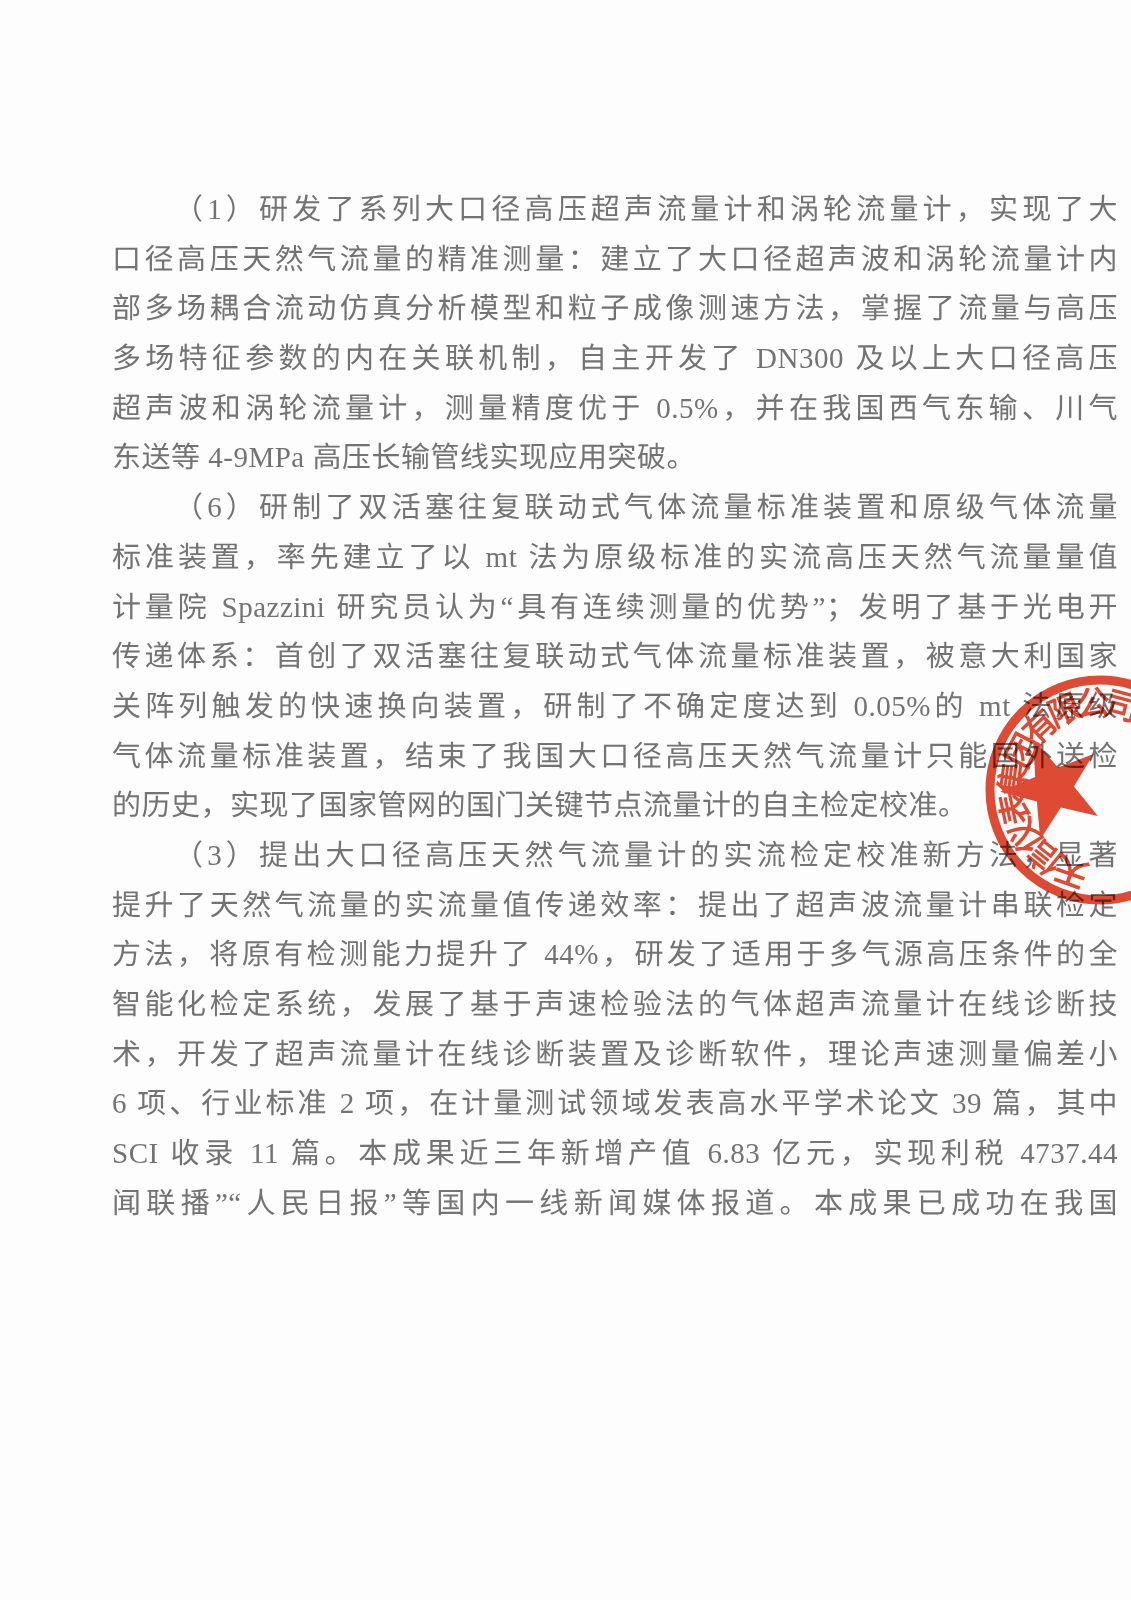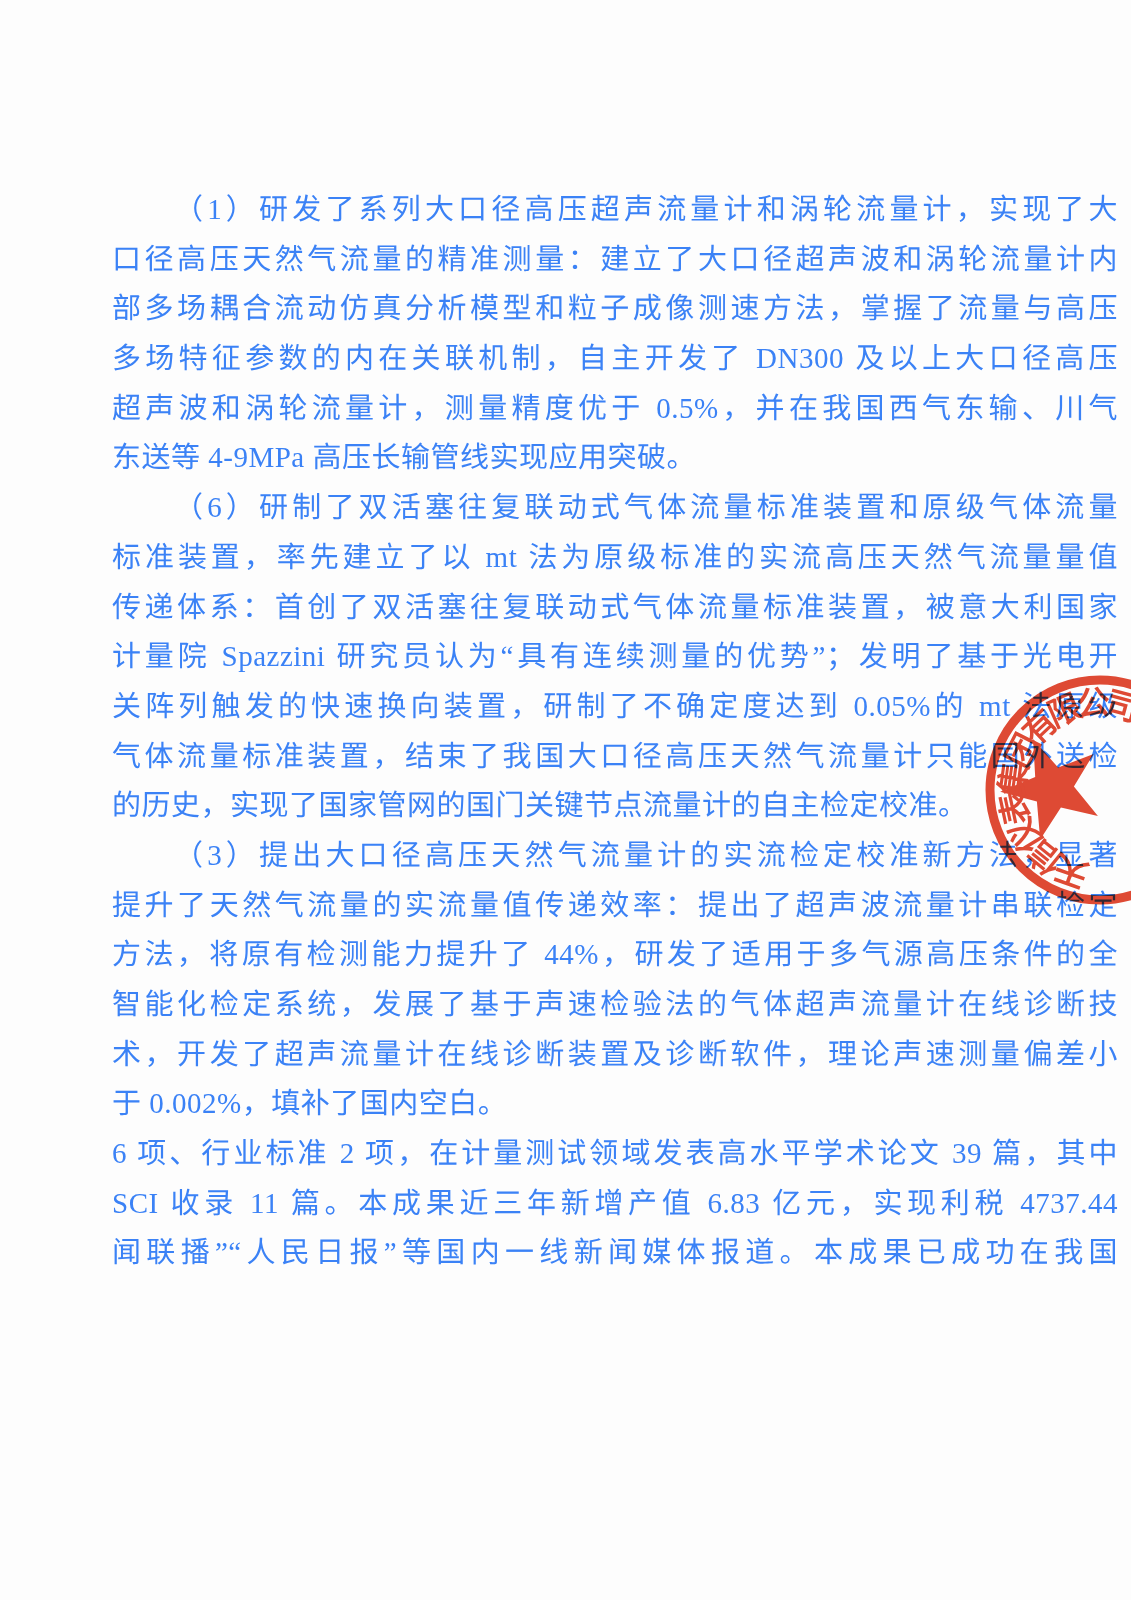--- a/index.html
+++ b/index.html
@@ -56,41 +56,40 @@
     font-size: 33px;
     font-weight: bold;
     text-anchor: middle;
   }
 </style>
 </head>
 <body>
 
 <div class="page" style="background: rgb(253, 253, 253);">
 
-  <div class="text-block" style="color: #3b82f6;">
+  <div class="text-block" style="color: #737373;">
 
   <div class="line first">（1）研发了系列大口径高压超声流量计和涡轮流量计，实现了大</div>
       <div class="line">口径高压天然气流量的精准测量：建立了大口径超声波和涡轮流量计内</div>
       <div class="line">部多场耦合流动仿真分析模型和粒子成像测速方法，掌握了流量与高压</div>
       <div class="line">多场特征参数的内在关联机制，自主开发了 DN300 及以上大口径高压</div>
       <div class="line">超声波和涡轮流量计，测量精度优于 0.5%，并在我国西气东输、川气</div>
       <div class="line para-end">东送等 4-9MPa 高压长输管线实现应用突破。</div>
       <div class="line first">（6）研制了双活塞往复联动式气体流量标准装置和原级气体流量</div>
       <div class="line">标准装置，率先建立了以 mt 法为原级标准的实流高压天然气流量量值</div>
+      <div class="line">计量院 Spazzini 研究员认为“具有连续测量的优势”；发明了基于光电开</div>
       <div class="line">传递体系：首创了双活塞往复联动式气体流量标准装置，被意大利国家</div>
-      <div class="line">计量院 Spazzini 研究员认为“具有连续测量的优势”；发明了基于光电开</div>
       <div class="line">关阵列触发的快速换向装置，研制了不确定度达到 0.05%的 mt 法原级</div>
       <div class="line">气体流量标准装置，结束了我国大口径高压天然气流量计只能国外送检</div>
       <div class="line para-end">的历史，实现了国家管网的国门关键节点流量计的自主检定校准。</div>
       <div class="line first">（3）提出大口径高压天然气流量计的实流检定校准新方法，显著</div>
       <div class="line">提升了天然气流量的实流量值传递效率：提出了超声波流量计串联检定</div>
       <div class="line">方法，将原有检测能力提升了 44%，研发了适用于多气源高压条件的全</div>
       <div class="line">智能化检定系统，发展了基于声速检验法的气体超声流量计在线诊断技</div>
       <div class="line">术，开发了超声流量计在线诊断装置及诊断软件，理论声速测量偏差小</div>
-      <div class="line para-end">于 0.002%，填补了国内空白。</div>
       <div class="line">6 项、行业标准 2 项，在计量测试领域发表高水平学术论文 39 篇，其中</div>
       <div class="line">SCI 收录 11 篇。本成果近三年新增产值 6.83 亿元，实现利税 4737.44</div>
       <div class="line">闻联播”“人民日报”等国内一线新闻媒体报道。本成果已成功在我国</div>
     </div>
 
   <svg class="seal" viewBox="0 0 280 270" width="280" height="270" aria-hidden="true">
     <circle class="seal-ring" cx="130" cy="130" r="110" stroke="#de3a22"></circle>
     <polygon id="seal-star" points="63.1,78.9 88.1,107.6 123.6,93.9 103.9,126.5 127.9,156.1 90.9,147.5 70.2,179.4 66.9,141.5 30.1,131.7 65.2,116.9" fill="#de3a22"></polygon>
     <g id="seal-arc-text">
         <text x="101.0" y="212.0" dy="0.35em" transform="rotate(-160.5 101.0 212.0)" class="seal-char" fill="#de3a22">天</text>

